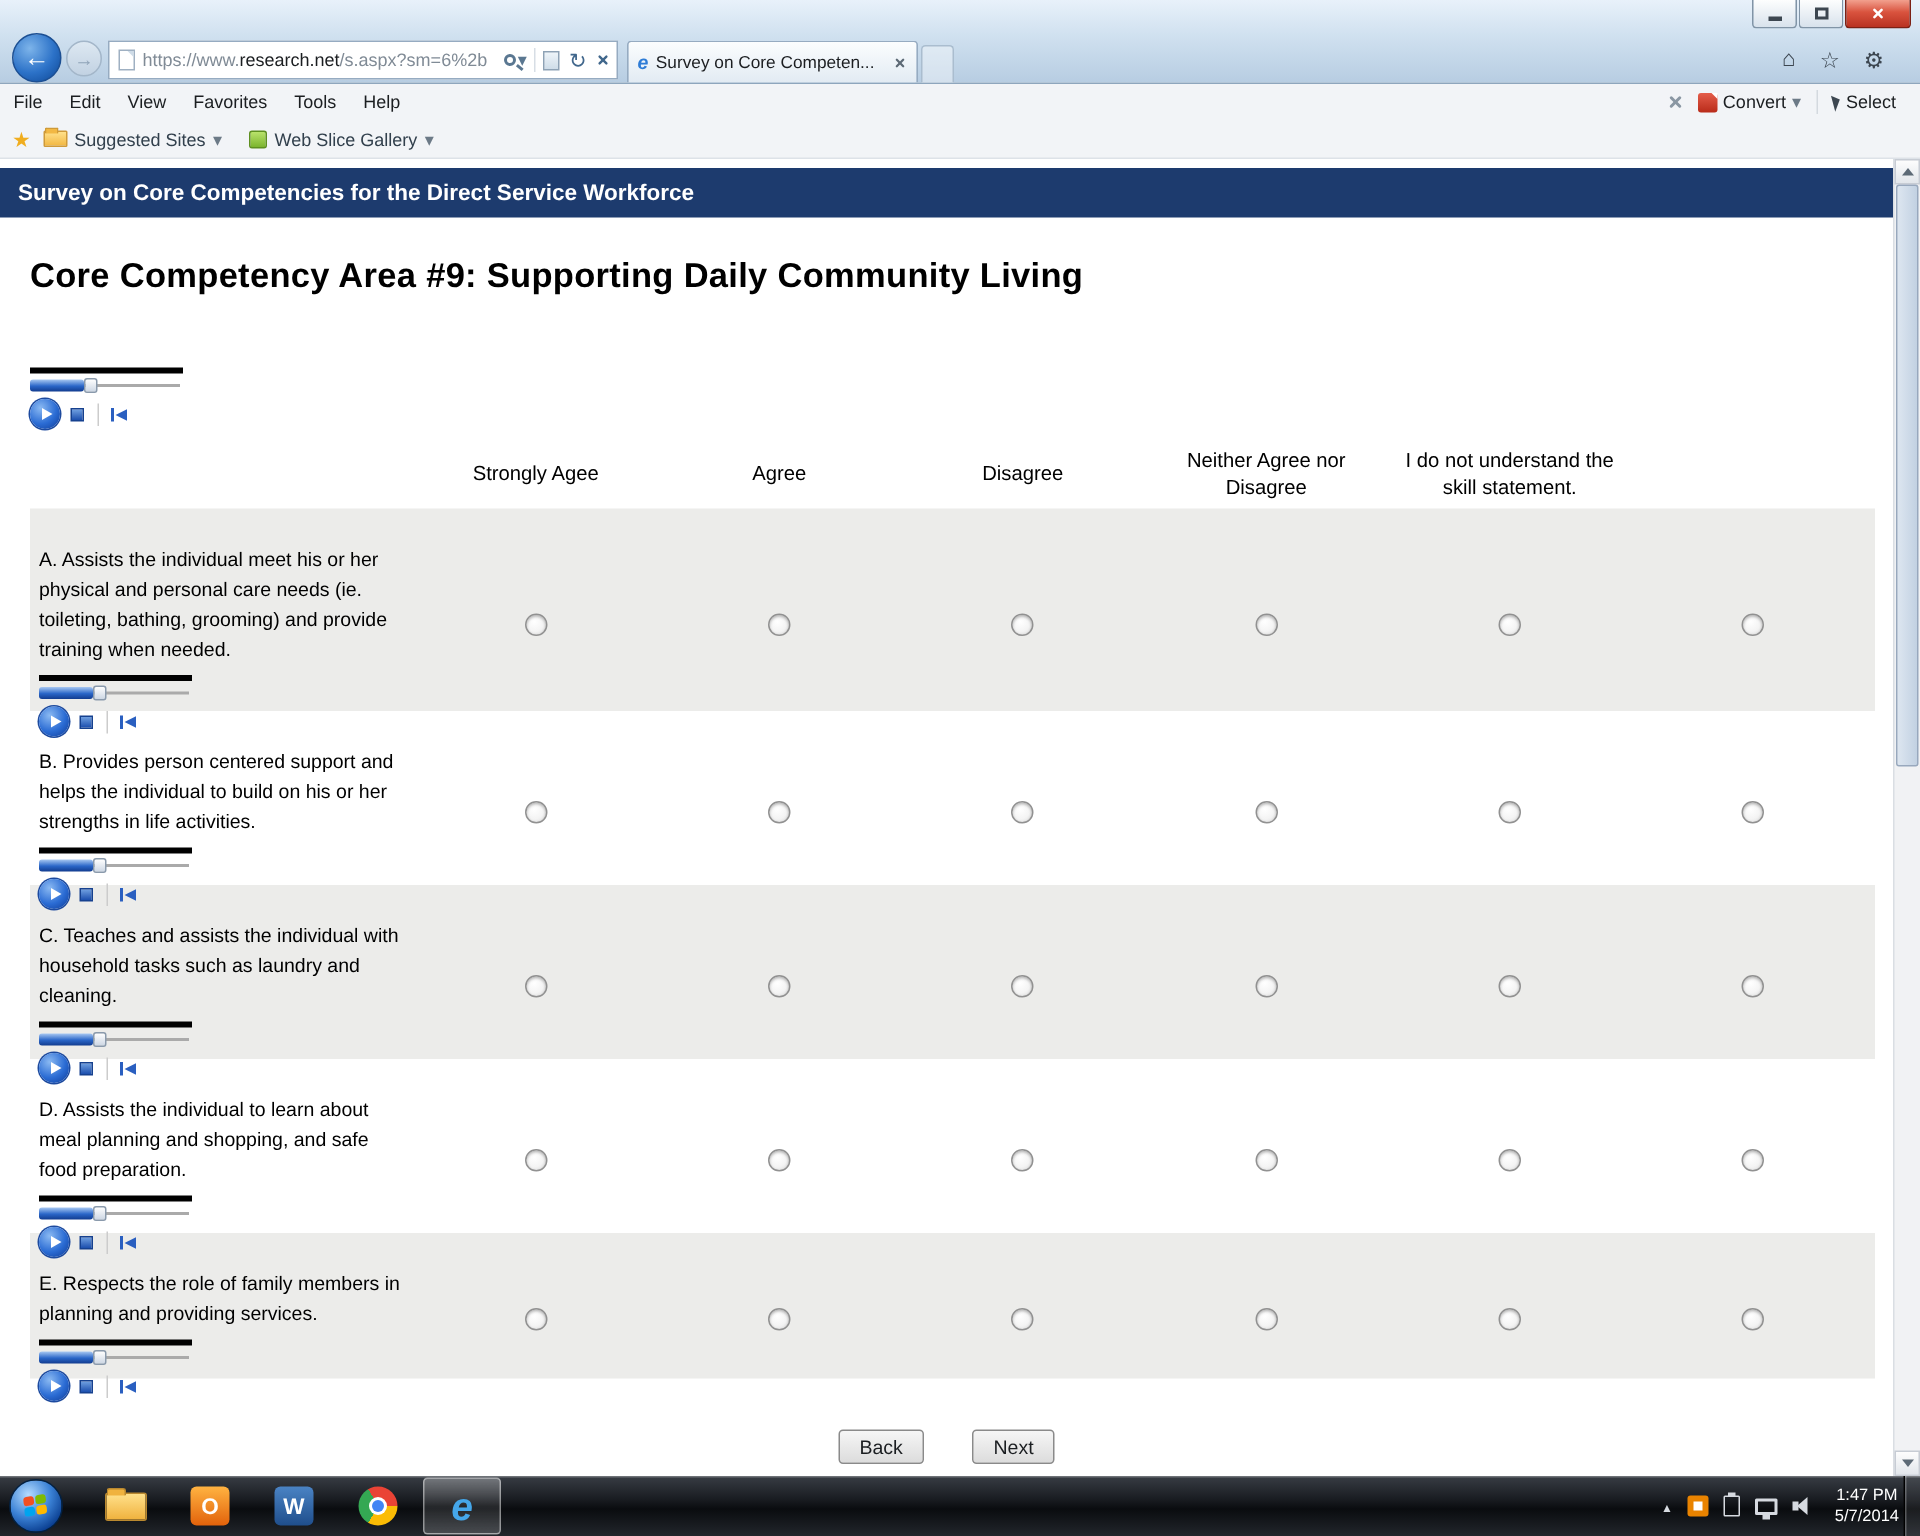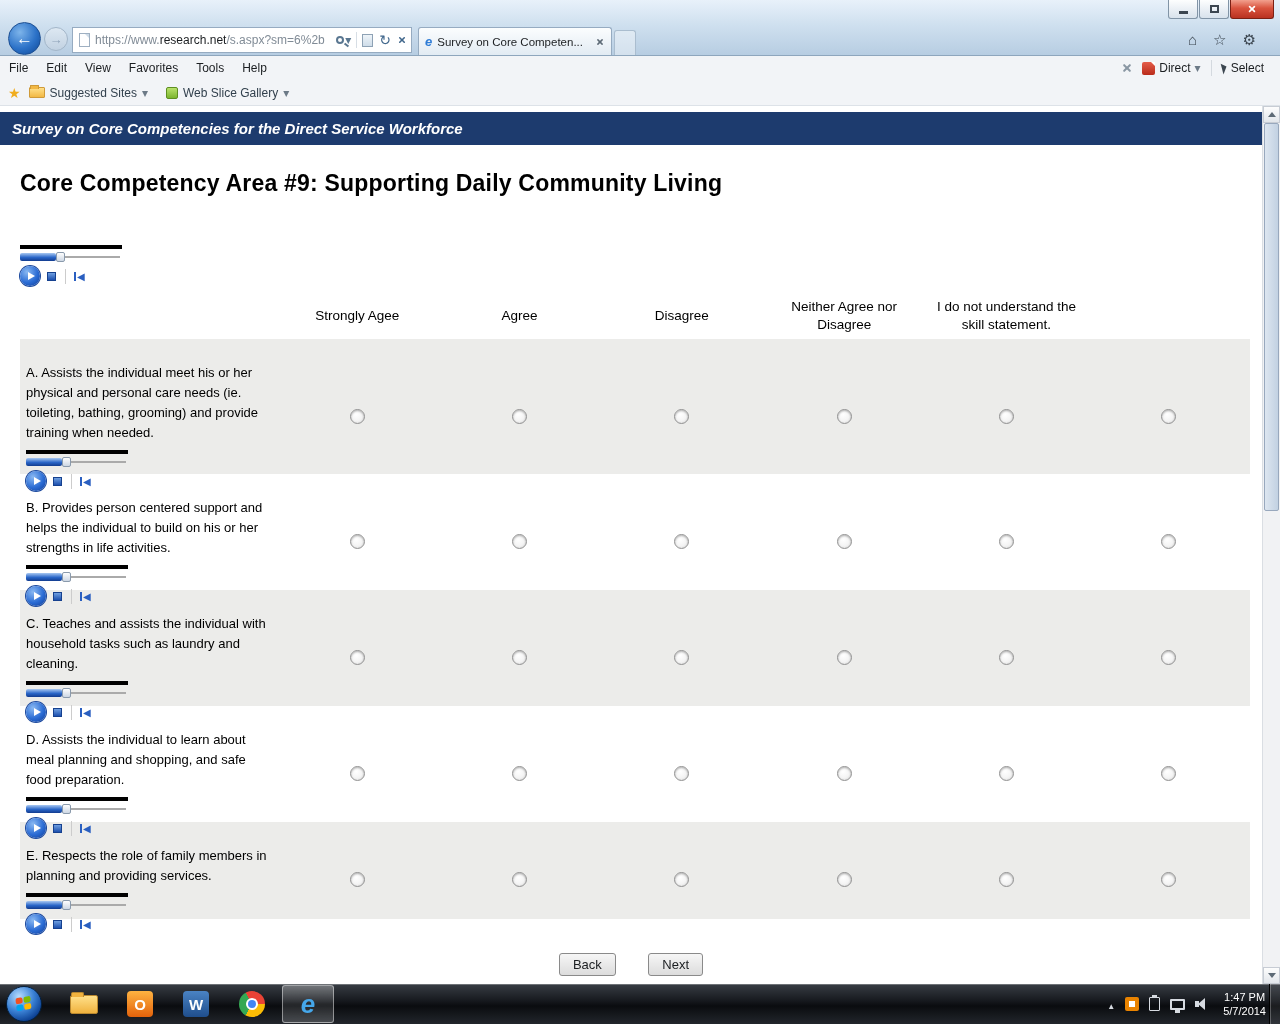--- a/index.html
+++ b/index.html
@@ -69,21 +69,21 @@
     border-bottom:1px solid #dde2e8; display:flex; align-items:center; padding-left:8px; font-size:12px; color:#32404d; }
   .fav-star { color:#f0ad1f; font-size:14px; margin-right:8px; }
   .fav-item { display:flex; align-items:center; gap:5px; margin-right:18px; }
   .icon-folder { width:16px; height:11px; background:linear-gradient(#ffe08a,#f2b844); border:1px solid #cf9a39; border-radius:1px; position:relative; }
   .icon-folder::before { content:""; position:absolute; top:-3px; left:0; width:7px; height:3px; background:#f2b844; border:1px solid #cf9a39; border-bottom:none; border-radius:1px 1px 0 0; }
   .icon-webslice { width:12px; height:12px; background:linear-gradient(#b9e26b,#7cb52e); border:1px solid #5e8f20; border-radius:2px; }
   .fav-item .i-caret { color:#6c7a87; }
 
   
   .banner { position:absolute; top:112px; left:0; width:1262px; height:33px; background:#1d3b6e; }
-  .banner span { display:block; line-height:33px; padding-left:12px; color:#fff; font-size:15px; font-weight:bold;font-style:italic; }
+  .banner span { display:block; line-height:33px; padding-left:12px; color:#fff; font-size:15px; font-weight:bold; }
 
   .page-heading { position:absolute; top:170px; left:20px; font-size:23px; font-weight:800; color:#000; letter-spacing:.2px; }
 
   
   .player { width:102px; margin-top:7px; }
   .p-top { height:4px; background:#000; width:102px; }
   .p-slider { position:relative; height:11px; margin:3px 0 1px; }
   .p-track { position:absolute; top:4px; left:0; right:2px; height:2px; background:#aaa; }
   .p-fill { position:absolute; top:1px; left:0; width:36px; height:8px; border-radius:2px;
     background:linear-gradient(#a8c8f2,#2a66c8 55%,#123c8f); }
@@ -226,21 +226,21 @@
       <span class="menu-item">Edit</span>
       <span class="menu-item">View</span>
       <span class="menu-item">Favorites</span>
       <span class="menu-item">Tools</span>
       <span class="menu-item">Help</span>
     </span>
   <span class="menubar-right">
     <span class="x-icon" style="color:#8a97a3"></span>
     <span class="menu-conv">
       <span class="pdf-icon"></span>
-      <span>Direct</span>
+      <span>Convert</span>
       <span class="i-caret" style="color:#6c7a87"></span>
     </span>
     <span class="mb-sep"></span>
     <span class="menu-conv">
       <span class="sel-cursor"></span>
       <span>Select</span>
     </span>
   </span>
 </div>
 

